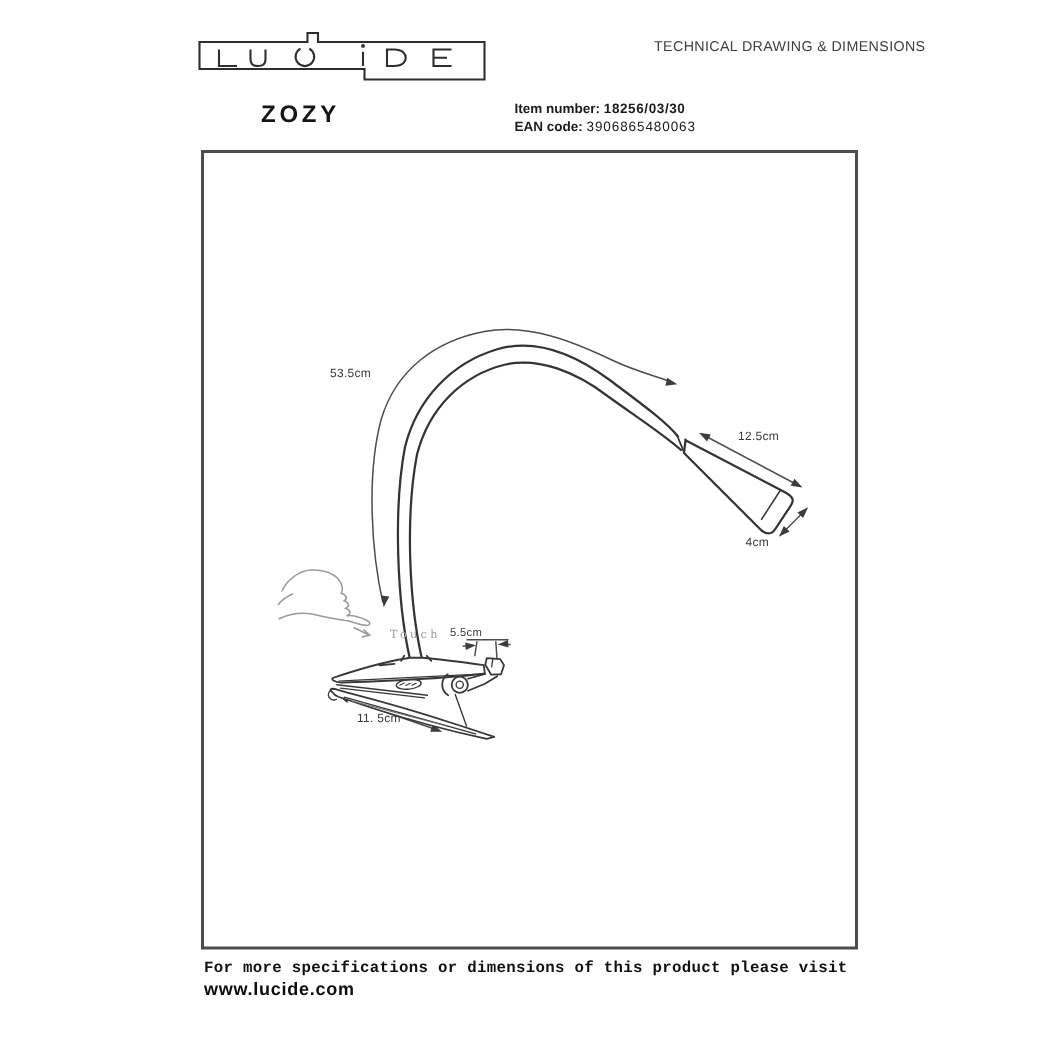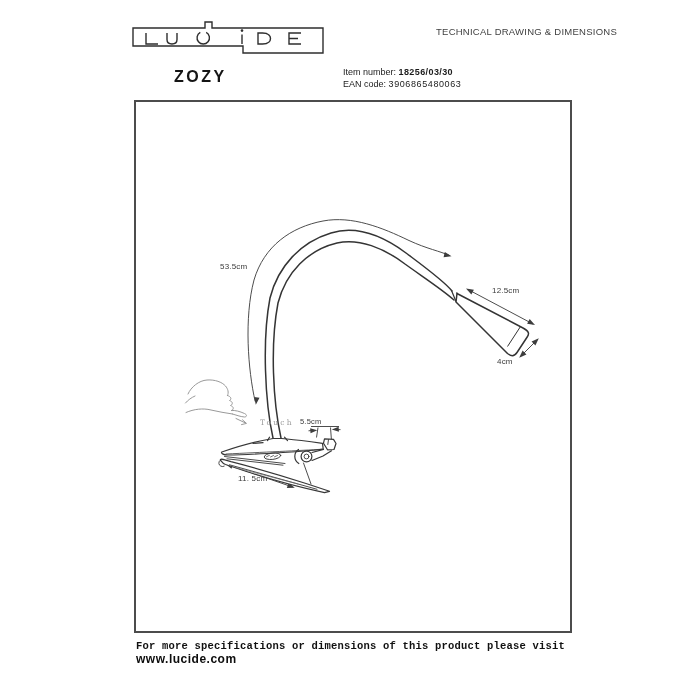--- a/index.html
+++ b/index.html
@@ -5,21 +5,21 @@
   html,body{margin:0;padding:0;background:#fff;}
   .page{
     position:relative;width:700px;height:700px;background:#ffffff;
     font-family:"Liberation Sans", sans-serif;color:#1c1c1c;overflow:hidden;
   }
   .abs{position:absolute;}
   .doc-title{left:412px;top:26px;font-size:9.5px;letter-spacing:.25px;color:#3f3f3f;margin-left:24px;}
   .product-name{left:136px;top:68px;font-size:16px;font-weight:bold;letter-spacing:2.5px;color:#151515;margin-left:38px;}
   .codes{left:343px;top:66px;font-size:9px;line-height:12px;color:#1b1b1b;}
   .codes .row{white-space:nowrap;}
-  .codes .lbl{font-weight:normal;}
+  .codes .lbl{font-weight:bold;}
   .codes .val-bold{font-weight:bold;letter-spacing:.4px;text-align:center;}
   .codes .val{letter-spacing:.6px;}
   .draw-box{left:134px;top:100px;width:434px;height:529px;border:2px solid #4c4c4c;background:#fff;}
   .dim-label{font-size:8px;color:#3b3b3b;letter-spacing:.2px;white-space:nowrap;}
   .touch-label{font-family:"DejaVu Serif", serif;font-size:7.5px;color:#9b9b9b;letter-spacing:2.2px;white-space:nowrap;padding-left:13px;}
   .footer1{left:136px;top:640px;font-size:10.5px;font-weight:bold;color:#111;letter-spacing:.2px;font-family:Liberation Mono, monospace;}
   .footer2{left:136px;top:652px;font-size:12px;font-weight:bold;color:#0d0d0d;letter-spacing:.5px;text-decoration:none;}
   svg{display:block;}
 </style>
 </head>
@@ -119,21 +119,21 @@
     <g stroke="#9a9a9a" stroke-width="1" fill="none" stroke-linecap="round">
       <path d="M188,394 C191,387 199,380.5 207,380 C215,379.5 222,382 225.5,386 C228,389 229,392.5 227.5,395.5"></path>
       <path d="M227.5,395.5 C231,396.5 232,399 229.5,400.5 C232.5,401.5 233.5,404 230.5,405.5 C233.5,406.5 234.5,409 231.5,410.5"></path>
       <path d="M231.5,410.5 C235,410 240,411.5 244.5,413.5 C247,414.6 247.3,416.8 244.5,417 C240,416.6 236,415 232.5,414"></path>
       <path d="M186,412.5 C194,409 203,408 211,410 C218,411.7 226,413 232.5,414"></path>
       <path d="M185.5,403 C188,400 191.5,397.5 195,396"></path>
       <path d="M236,418.5 L245.5,423 M242.5,419.8 L246.5,423.4 L241.5,424.6"></path>
     </g>
   </svg>
 
-  <div class="abs dim-label" style="left:220px;top:262px">53.5cm</div>
+  <div class="abs dim-label" style="left:220px;top:244px">53.5cm</div>
   <div class="abs dim-label" style="left:492px;top:286px">12.5cm</div>
   <div class="abs dim-label" style="left:497px;top:357px">4cm</div>
   <div class="abs dim-label" style="left:300px;top:416.5px;font-size:7.5px">5.5cm</div>
   <div class="abs dim-label" style="left:238px;top:474px">11. 5cm</div>
   <div class="abs touch-label" style="left:247px;top:418px">Touch</div>
 
   <div class="abs footer1">For more specifications or dimensions of this product please visit</div>
   <a class="abs footer2" href="#">www.lucide.com</a>
 
 </div>

